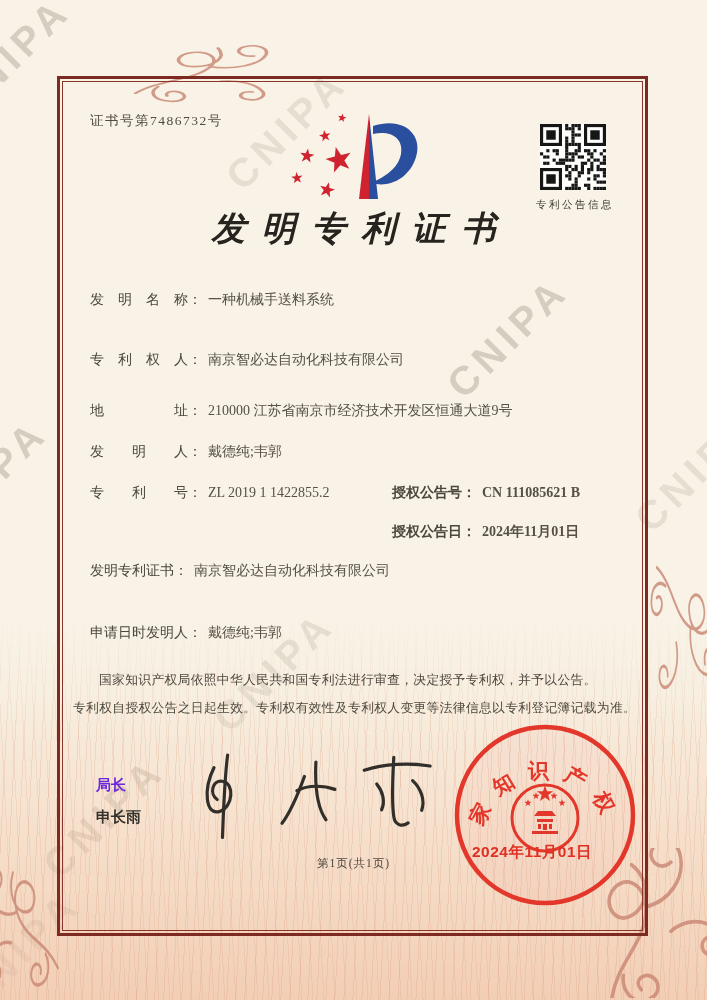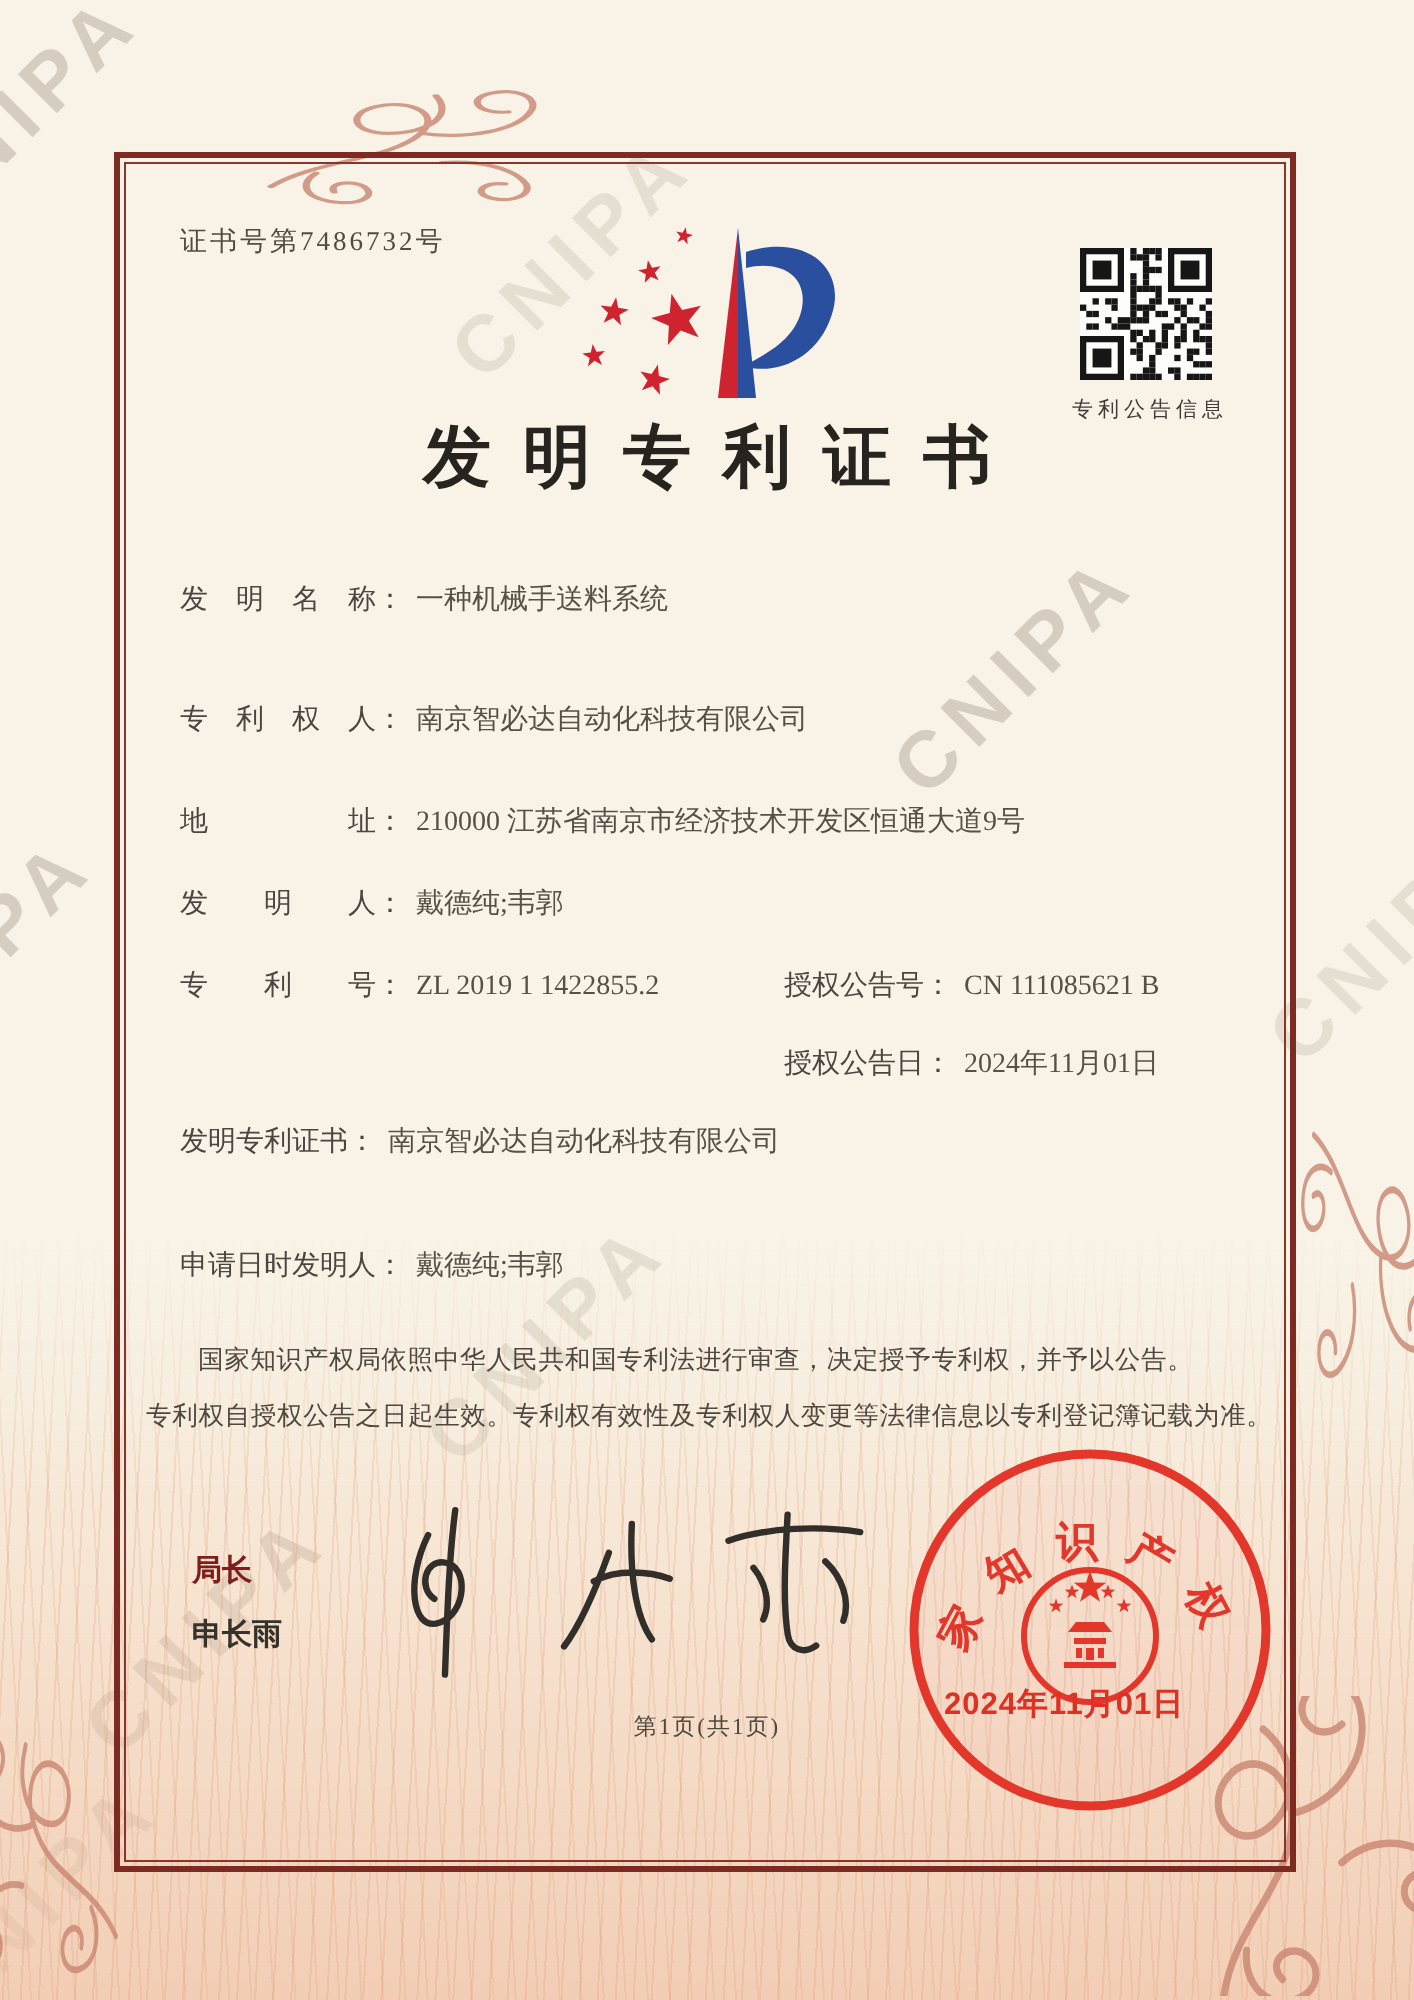--- a/index.html
+++ b/index.html
@@ -23,32 +23,32 @@
   .wm.faint{color:rgba(168,158,142,.24);}
   
   .cert-no{position:absolute;left:90px;top:112px;font-size:13.5px;letter-spacing:1.5px;color:#514b42;}
   .logo{position:absolute;left:285px;top:104px;}
   .qr{position:absolute;left:540px;top:124px;width:66px;height:66px;background:#fdfdfb;}
   .qr svg{display:block;}
   .qr-label{position:absolute;left:520px;top:198px;width:110px;text-align:center;
             font-size:10.5px;letter-spacing:2.5px;color:#3f3a33;}
   .title{position:absolute;left:0;top:206px;width:707px;text-align:center;
          font-size:34px;font-weight:700;letter-spacing:16px;padding-left:16px;
-         box-sizing:border-box;color:#27231e;}
+         box-sizing:border-box;color:#27231e;font-style:italic;}
   
   .row{position:absolute;left:90px;font-size:14px;color:#4e483f;white-space:nowrap;}
   .row .lbl{color:#4b463e;}
   .row .val{margin-left:6px;color:#565046;}
-  .rowR{left:392px;}
+  .rowR{left:392px;font-weight:bold;}
   
   .notice{position:absolute;left:73px;width:564px;font-size:12.8px;line-height:28px;
           letter-spacing:.3px;color:#4e483f;}
   .notice.first{padding-left:26px;width:538px;}
   
-  .signer-title{position:absolute;left:96px;top:776px;font-size:15px;font-weight:600;color:#7f1d1d;}
+  .signer-title{position:absolute;left:96px;top:776px;font-size:15px;font-weight:600;color:#6d28d9;}
   .signer-name{position:absolute;left:96px;top:808px;font-size:15px;font-weight:600;color:#35312b;}
   .signature{position:absolute;left:185px;top:746px;}
   
   .seal{position:absolute;left:452px;top:722px;width:186px;height:186px;}
   .seal-date{position:absolute;left:20px;top:120px;width:150px;font-size:15.5px;
              font-weight:700;color:#e03024;letter-spacing:.5px;
              font-family:"Liberation Sans",sans-serif;}
   
   .footer-page{position:absolute;left:0;top:856px;width:707px;text-align:center;
                font-size:11.5px;color:#4e483f;letter-spacing:1px;}

